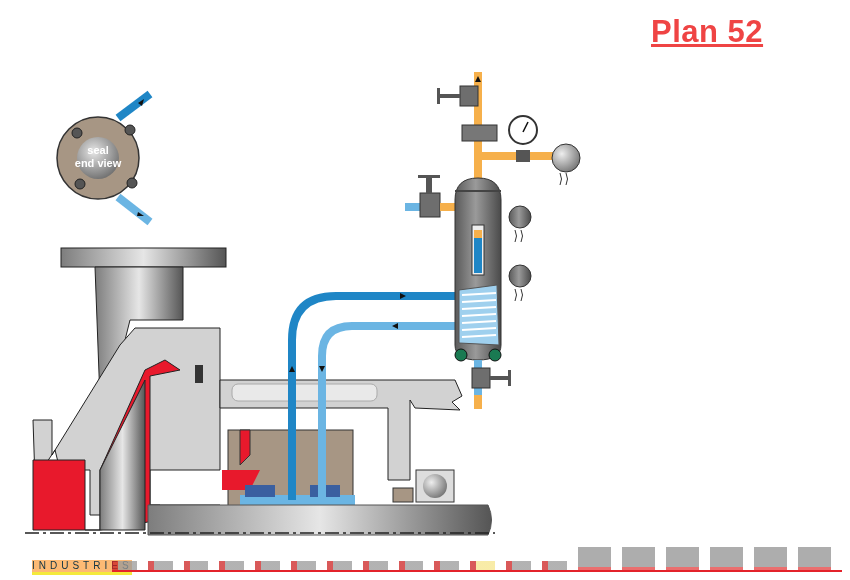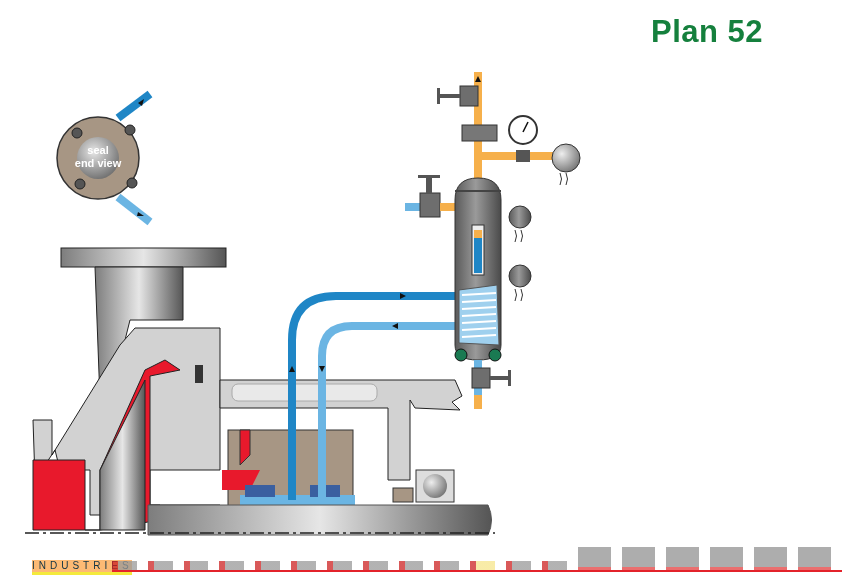--- a/index.html
+++ b/index.html
@@ -1,17 +1,17 @@
 <!DOCTYPE html>
 <html><head>
 <meta charset="utf-8">
 <style>
   html, body { margin: 0; padding: 0; background: #ffffff; }
   body { width: 850px; height: 580px; position: relative; overflow: hidden; font-family: "Liberation Sans", sans-serif; }
-  .title { position: absolute; left: 651px; top: 14px; font-size: 31px; font-weight: bold; color: #15803d; letter-spacing: 0.5px; }
+  .title { position: absolute; left: 651px; top: 14px; font-size: 31px; font-weight: bold; color: #ef4444; letter-spacing: 0.5px; text-decoration: underline; }
   svg.diagram { position: absolute; left: 0; top: 0; }
   .svg-text { font-family: "Liberation Sans", sans-serif; font-weight: bold; }
   .brand { position: absolute; left: 8px; top: 560px; width: 100px; height: 12px; background: #fdba74; color: #134; font-size: 10px; letter-spacing: 4px; line-height: 12px; text-align: center; border-bottom: 3px solid #f4ea3c; margin-left: 24px; }
   .thumbs { position: absolute; left: 112px; top: 556px; width: 730px; height: 14px; border-bottom: 2px solid #e3232b; display: flex; align-items: flex-end; }
   .thumb { width: 30px; height: 9px; margin-right: 11px; background: linear-gradient(90deg,#c22 0 25%, #999 25% 100%); opacity: .75; }
   .thumb.active { background: linear-gradient(90deg,#c22 0 25%, #f6e58a 25% 100%); }
   .thumb.big { width: 40px; height: 28px; background: linear-gradient(180deg,#fff 0 30%, #777 30% 100%); opacity: .6; border-bottom: 3px solid #d11; }
 </style>
 </head>
 <body>

